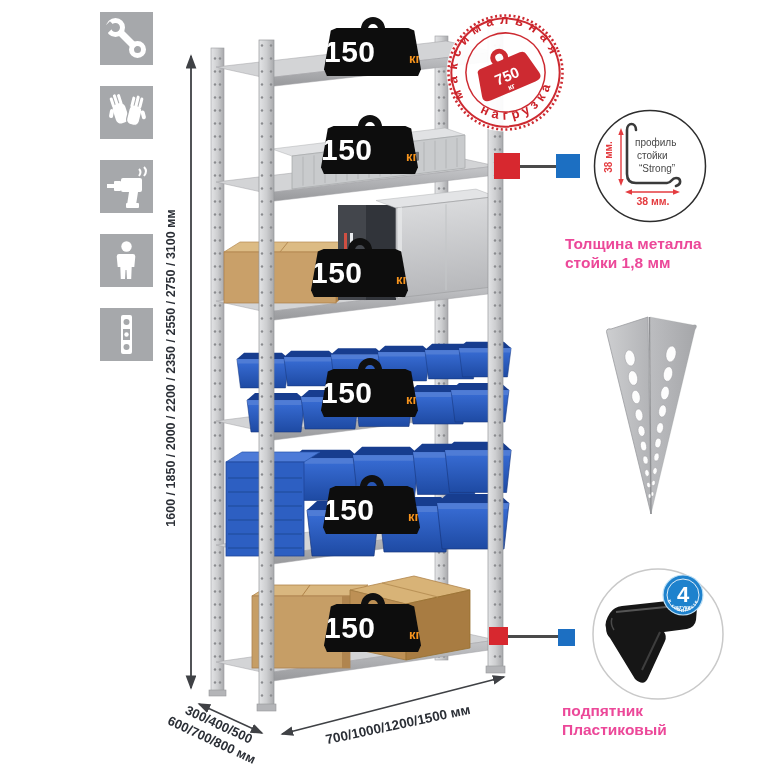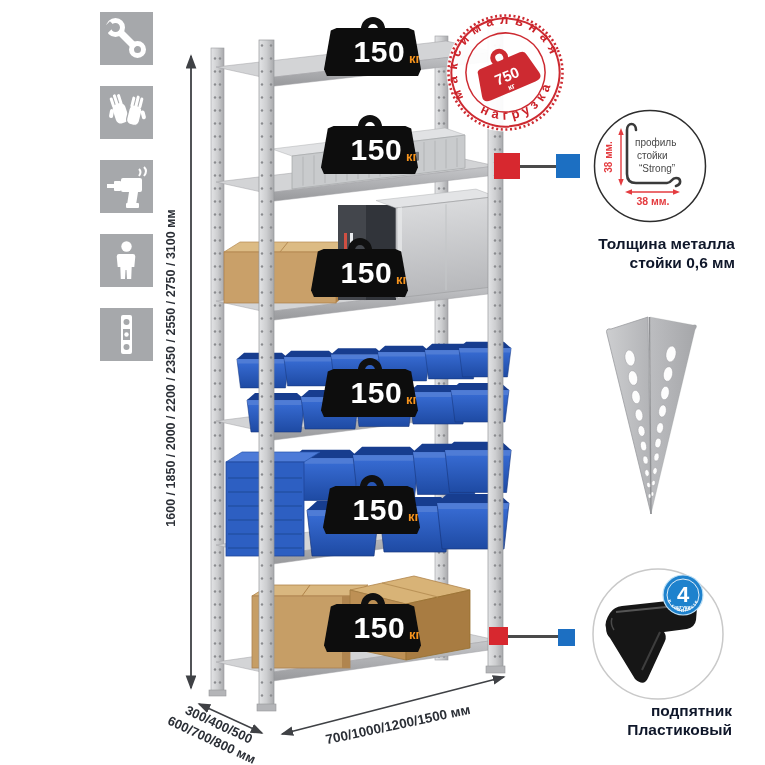--- a/index.html
+++ b/index.html
@@ -7,30 +7,30 @@
          font-family:"Liberation Sans",sans-serif;}
   .abs{position:absolute;}
   
   .tile{position:absolute;left:100px;width:53px;height:53px;background:#a6a8ab;}
   
   .kgbadge{position:absolute;width:97px;z-index:30;text-align:center;}
   .kgbadge .ring{width:24px;height:24px;border:7px solid #101010;border-radius:50%;
                  margin:0 auto -13px;box-sizing:border-box;position:relative;}
   .kgbadge .body{position:relative;height:48px;background:#0d0d0d;
      clip-path:polygon(13% 0%,87% 0%,93% 5%,100% 86%,97% 100%,3% 100%,0% 86%,7% 5%);
-     display:flex;align-items:center;justify-content:flex-end;gap:4px;}
+     display:flex;align-items:center;justify-content:space-between;gap:4px;}
   .kgbadge .num{color:#fff;font-weight:bold;font-size:30px;letter-spacing:.5px;}
   .kgbadge .unit{color:#f7941d;font-weight:bold;font-size:13px;margin-top:12px;}
   
   .sq{position:absolute;z-index:15;}
   .cline{position:absolute;background:#4a4a4a;z-index:14;}
   
   .dimtxt{position:absolute;color:#2b2f36;font-weight:bold;z-index:25;white-space:nowrap;}
-  .caption{position:absolute;color:#0f172a;font-weight:bold;font-size:15.5px;line-height:1.25;
-           text-align:right;z-index:25;}
+  .caption{position:absolute;color:#ec4899;font-weight:bold;font-size:15.5px;line-height:1.25;
+           text-align:left;z-index:25;}
 </style>
 </head>
 <body>
 
 <div id="stage">
 
   <div class="tile" style="top:12px">
     <svg width="53" height="53">
       <line x1="19" y1="19" x2="35" y2="35" stroke="#fff" stroke-width="7"></line>
       <circle cx="15.5" cy="15.5" r="7" fill="none" stroke="#fff" stroke-width="5"></circle>
@@ -356,21 +356,21 @@
       <text x="61" y="97" text-anchor="middle" font-size="10.5" font-weight="bold" fill="#e43b3f">38 мм.</text>
     </g>
     <g font-size="10" fill="#484848">
       <text x="43" y="38">профиль</text>
       <text x="45" y="51">стойки</text>
       <text x="47" y="64">“Strong”</text>
     </g>
   </svg>
   <div class="caption" style="left:565px;top:234px;width:170px">
     <div>Толщина металла</div>
-    <div>стойки 0,6 мм</div>
+    <div>стойки 1,8 мм</div>
   </div>
 
   <svg class="abs" style="left:595px;top:302px;z-index:10" width="150" height="230" viewBox="0 0 150 230">
     <defs>
       <linearGradient id="wingL" x1="0" y1="0" x2="1" y2="0">
         <stop offset="0" stop-color="#cdcED0"></stop>
           <stop offset="1" stop-color="#b2b3b6"></stop>
       </linearGradient>
       <linearGradient id="wingR" x1="0" y1="0" x2="1" y2="0">
         <stop offset="0" stop-color="#bcbdc0"></stop>

